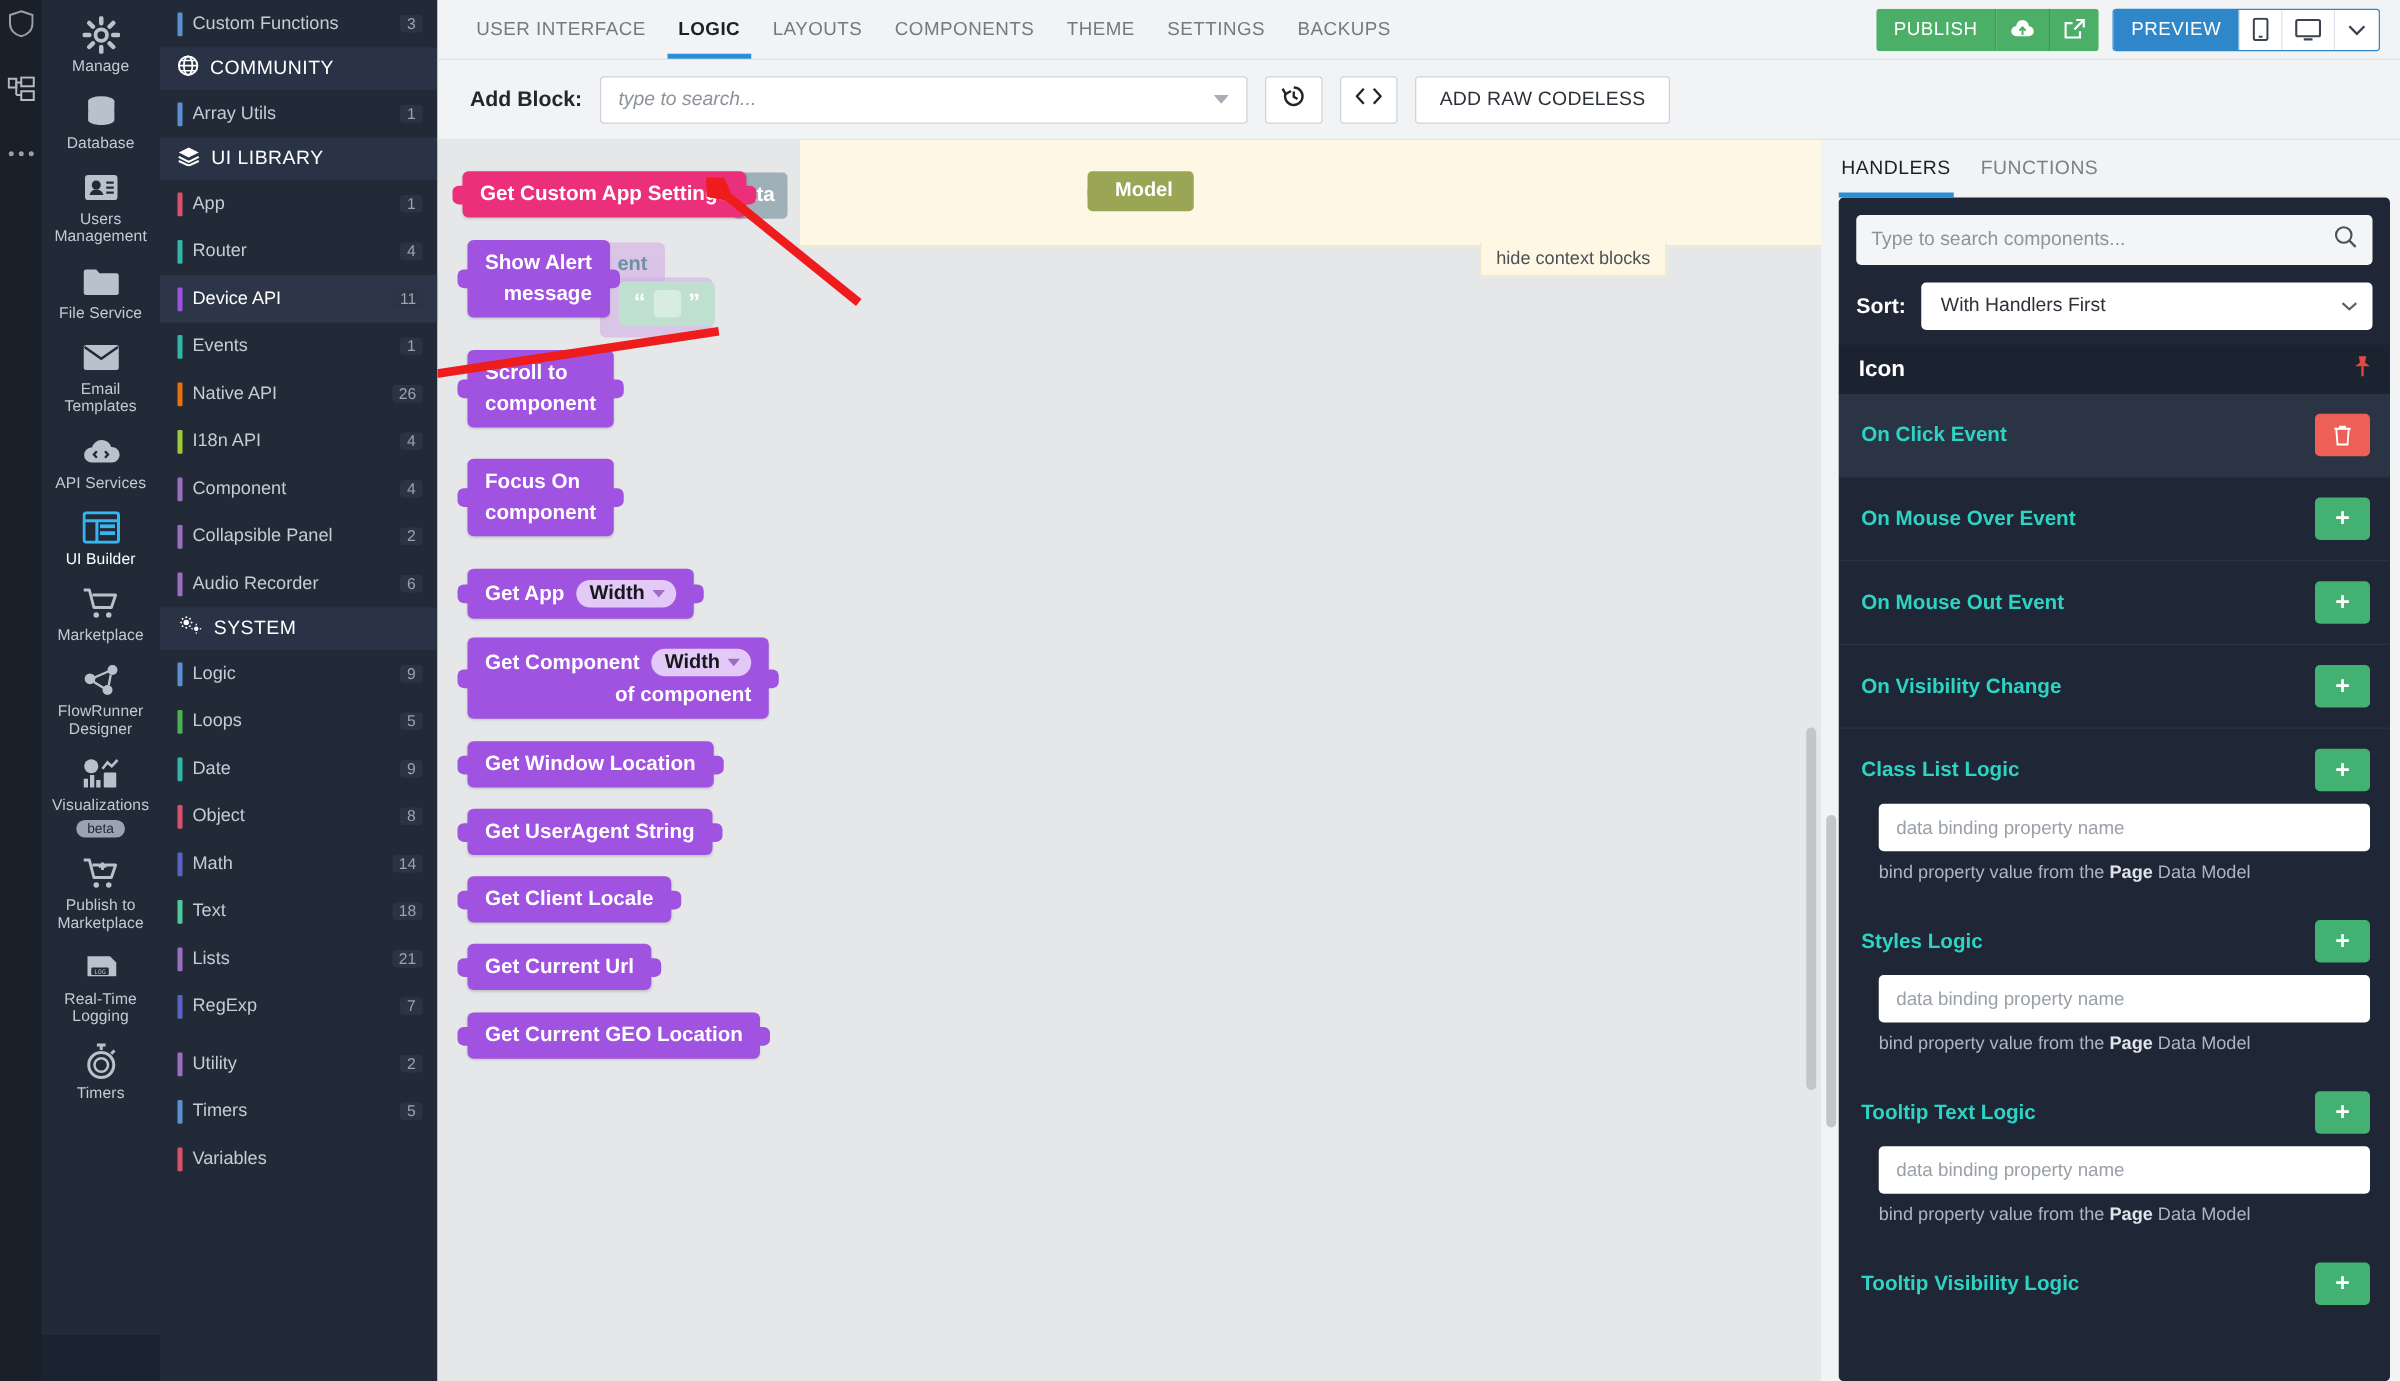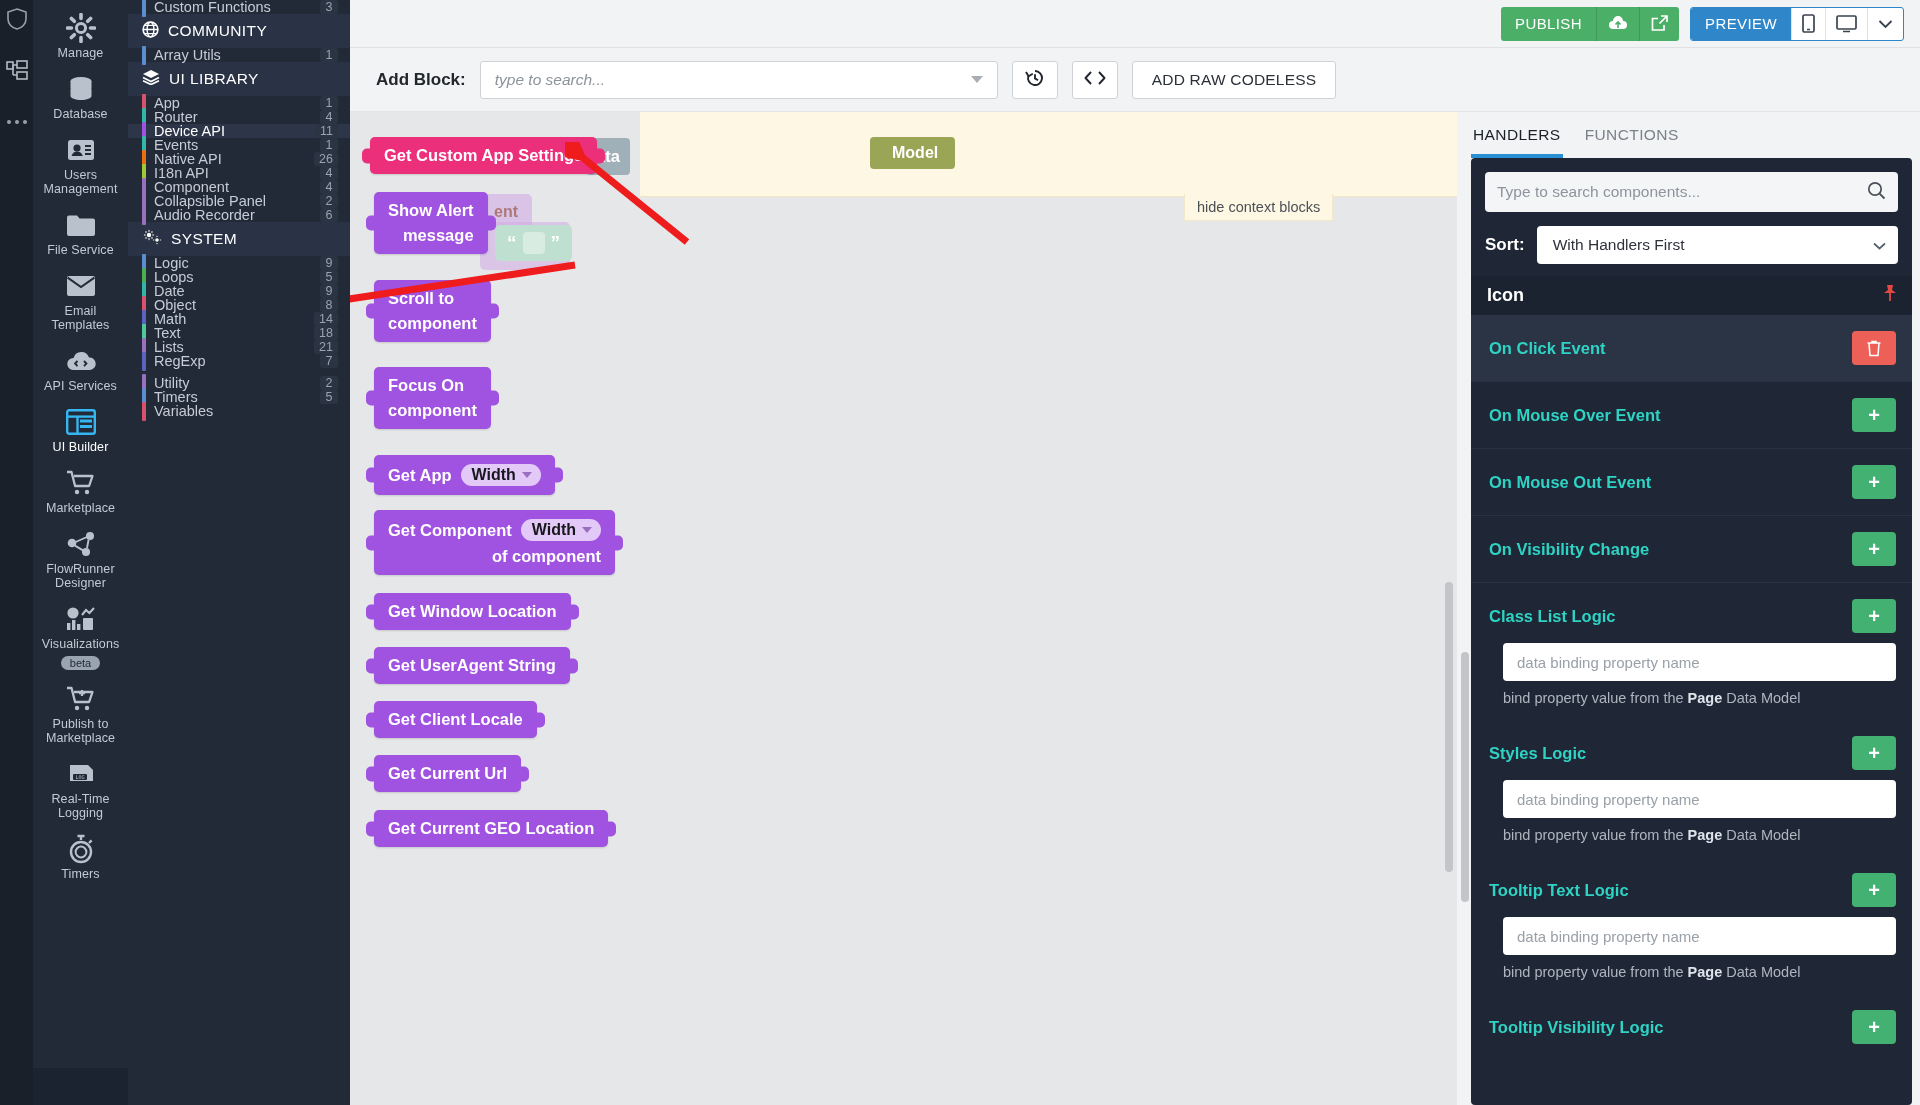--- a/index.html
+++ b/index.html
@@ -42,21 +42,21 @@
     background: #9aa4b0; color: #222a38; font-size: 11px; font-weight: normal;
     border-radius: 9px; padding: 1px 9px; margin-top: 2px;
   }
 
   
   .tree {
     width: 222px; flex: 0 0 222px; height: 1105px; background: #222a38;
     overflow: hidden; font-size: 14.5px;
   }
   .tree-row {
-    height: 14px; display: flex; align-items: center; gap: 8px;
+    height: 38px; display: flex; align-items: center; gap: 8px;
     padding-left: 14px; padding-right: 12px; color: #c5ccd6; cursor: pointer;
     position: relative;
   }
   .tree-row .bar { width: 4px; height: 19px; border-radius: 1px; flex: 0 0 4px; }
   .tree-row .tlabel { flex: 1; white-space: nowrap; overflow: hidden; }
   .tree-row .cnt {
     font-size: 12.5px; color: #9aa3ae; background: #2b3443;
     border-radius: 3px; padding: 0px 5px; min-width: 18px; text-align: center;
   }
   .tree-row.selected { background: #2c3648; }
@@ -198,21 +198,21 @@
   }
   .chip .cv {
     width: 0; height: 0; border-left: 5px solid transparent;
     border-right: 5px solid transparent; border-top: 6px solid #9a6fc0;
   }
   .blk.two { flex-direction: column; align-items: flex-start; gap: 6px; }
   .blk.two .ln2 { align-self: flex-end; }
 
   .ghost {
     position: absolute; background: #cfa9e6; opacity: .55; border-radius: 5px;
-    color: #7f1d1d; font-size: 16px; font-weight: bold; padding: 9px 14px;
+    color: #0c4a6e; font-size: 16px; font-weight: bold; padding: 9px 14px;
   }
   .strblk {
     position: absolute; background: #bfe0d1; border-radius: 5px;
     padding: 7px 12px; display: flex; align-items: center; gap: 6px;
     color: #fff; font-size: 19px; font-weight: bold;
   }
   .strblk .fld {
     width: 22px; height: 22px; background: #d8ece2; border-radius: 4px;
   }
   .datatag {
@@ -605,20 +605,29 @@
       <div class="tree-row">
         <span class="bar" style="background:#d9516b"></span>
         <span class="tlabel">Variables</span>
       </div>
     </div>
 
   <div class="main">
 
 
     <div class="tabbar">
+      <div id="tabs" style="display:flex;align-items:stretch">
+          <div class="tab">USER INTERFACE</div>
+          <div class="tab active">LOGIC</div>
+          <div class="tab">LAYOUTS</div>
+          <div class="tab">COMPONENTS</div>
+          <div class="tab">THEME</div>
+          <div class="tab">SETTINGS</div>
+          <div class="tab">BACKUPS</div>
+        </div>
       <div class="tabspacer"></div>
       <div class="topbtns">
         <div class="btn-publish">
           <div class="seg">PUBLISH</div>
           <div class="seg icon">
             <svg width="20" height="16" viewBox="0 0 20 16">
                 <path d="M5 13 A4 4 0 0 1 5 5 A5 5 0 0 1 15 5 A3.6 3.6 0 0 1 15 13 Z" fill="#fff"></path>
                 <path d="M10 12 V6 M7.5 8.5 L10 6 L12.5 8.5" stroke="#4caf68" stroke-width="1.6" fill="none"></path>
               </svg>
           </div>

